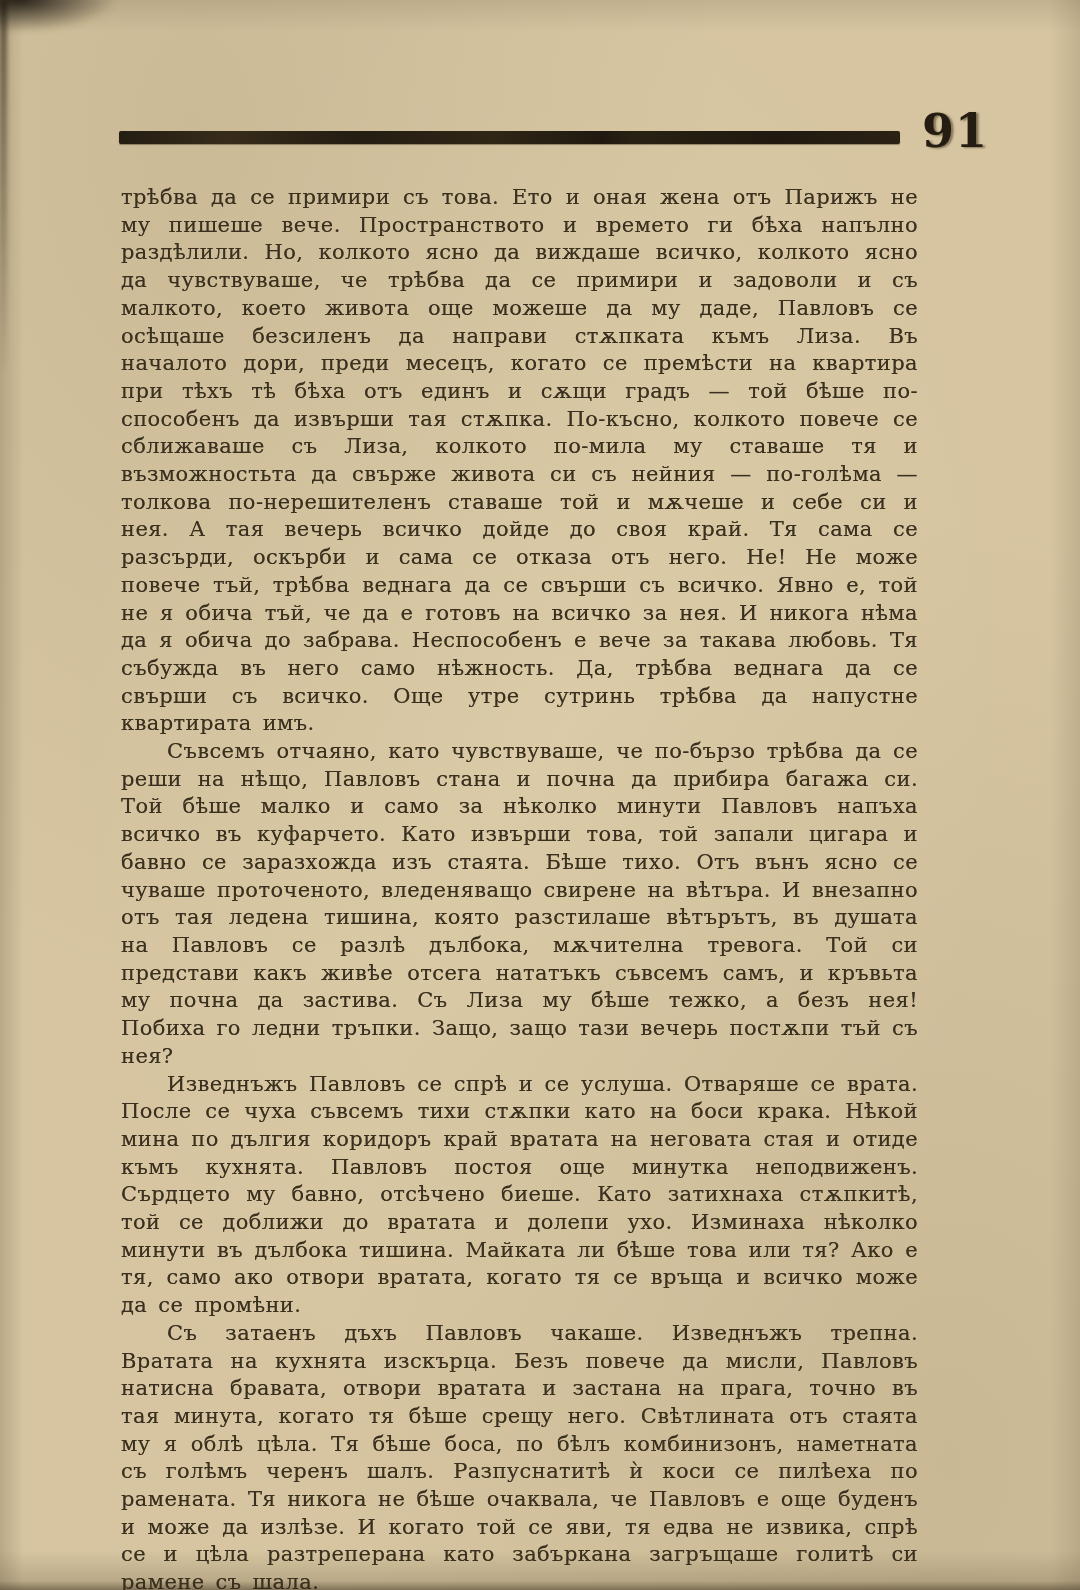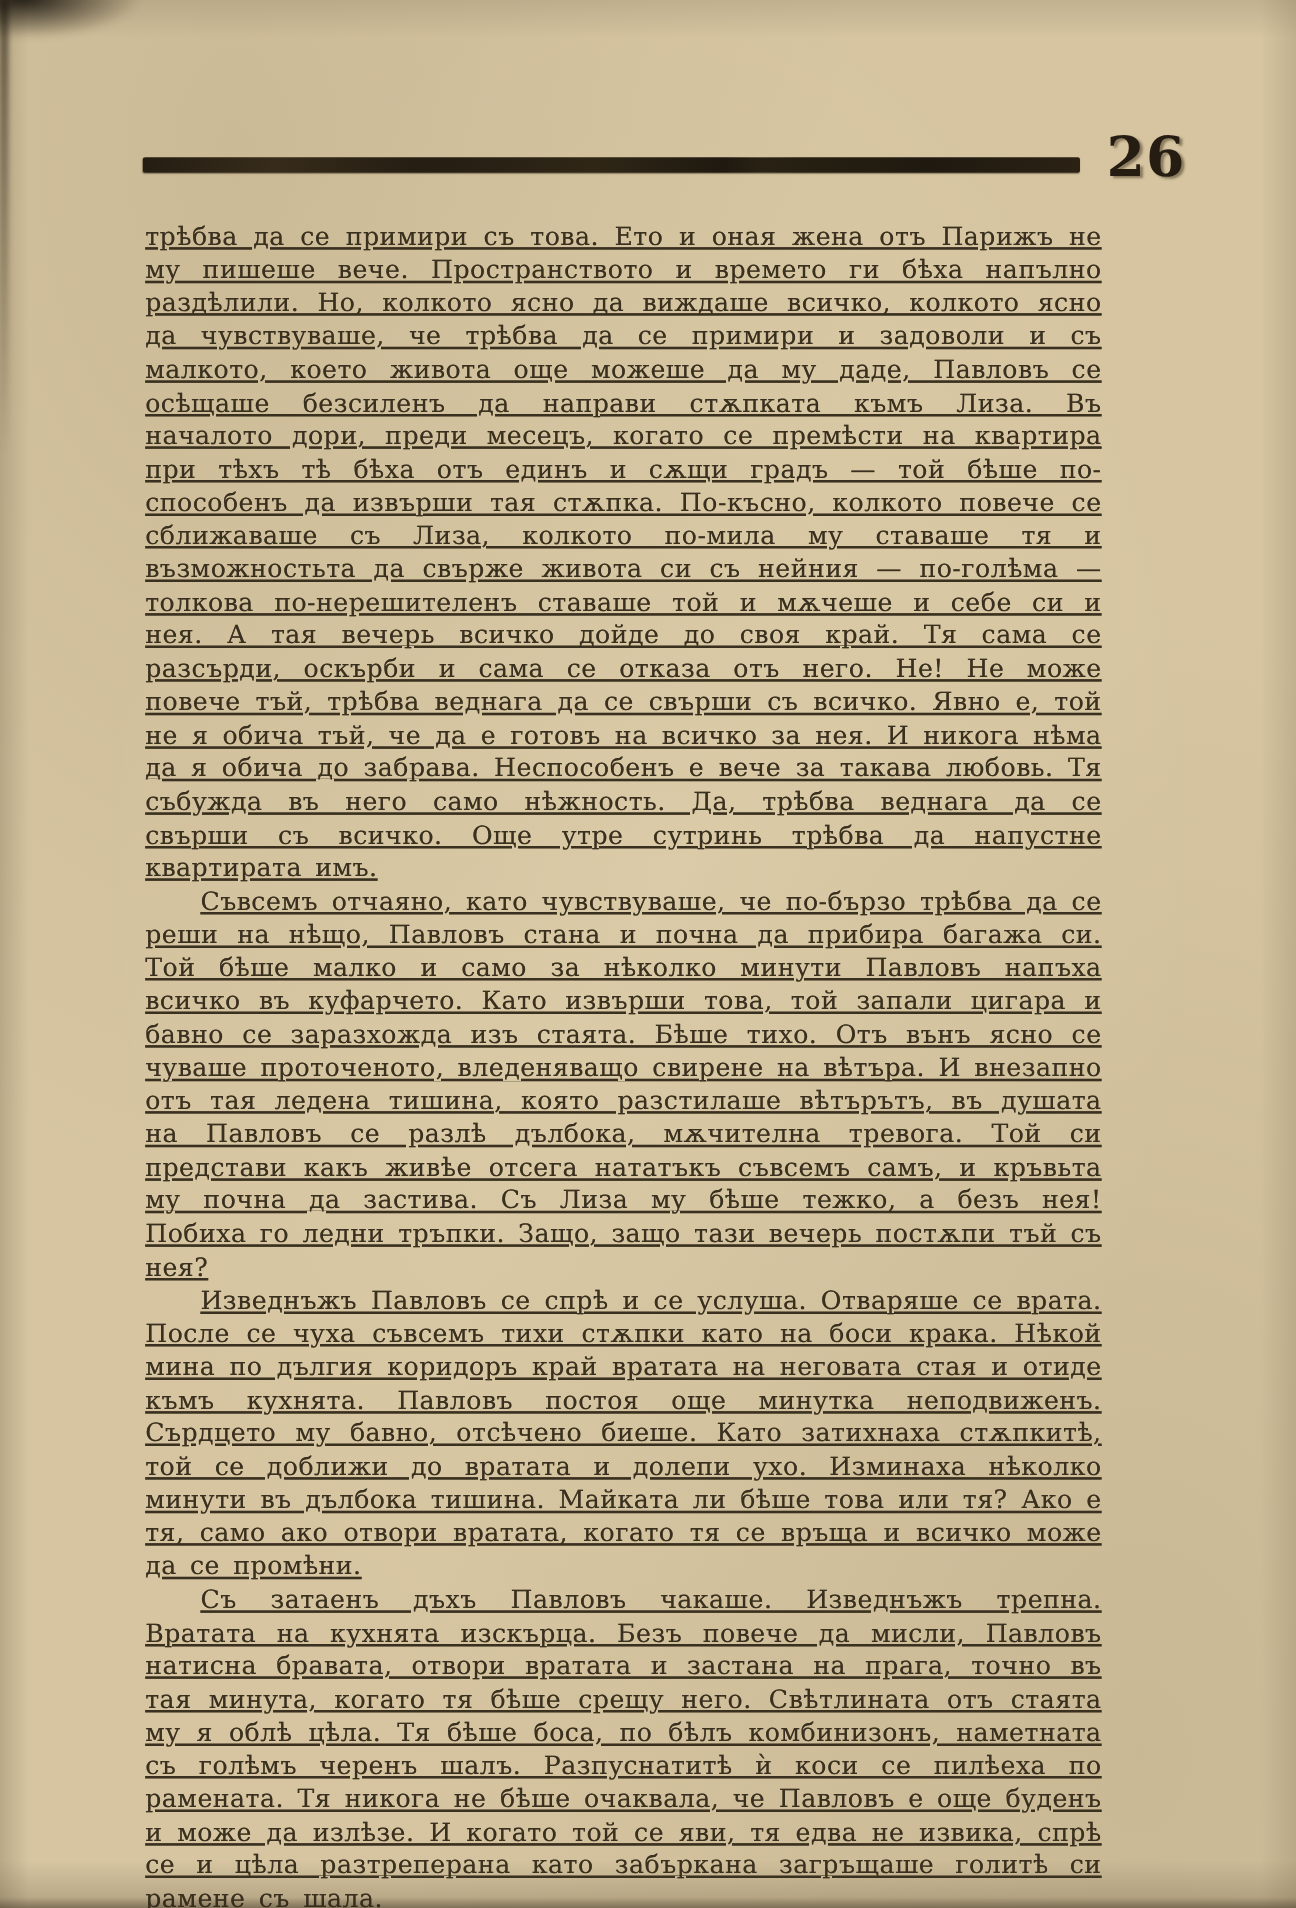--- a/index.html
+++ b/index.html
@@ -74,41 +74,41 @@
     top: 184px;
     width: 797px;
     color: var(--ink, #3a301f);
     font-size: 21px;
     line-height: 27.7px;
     text-align: justify;
     letter-spacing: 0.4px;
     word-spacing: 4px;
     text-shadow: 0 0 0.5px rgba(58,48,31,0.6);
   }
-  .para { margin: 0; text-decoration: underline; }
+  .para { margin: 0; }
   .para.indent { text-indent: 46px; }
   .bottom-edge {
     position: absolute;
     left: 0;
     right: 0;
     bottom: 0;
     height: 9px;
     background: linear-gradient(180deg, rgba(0,0,0,0) 0%, rgba(48,38,22,0.38) 100%);
   }
 </style>
 </head>
 <body>
 
 <div class="paper">
   <div class="corner-mark"></div>
   <div class="edge-smudge-left"></div>
 
   <div class="header-rule"></div>
 
-  <div class="page-number">26</div>
+  <div class="page-number">91</div>
 
   <div class="text-block">
       <p class="para">трѣбва да се примири съ това. Ето и оная жена отъ Парижъ не му пишеше вече. Пространството и времето ги бѣха напълно раздѣлили. Но, колкото ясно да виждаше всичко, колкото ясно да чувствуваше, че трѣбва да се примири и задоволи и съ малкото, което живота още можеше да му даде, Павловъ се осѣщаше безсиленъ да направи стѫпката къмъ Лиза. Въ началото дори, преди месецъ, когато се премѣсти на квартира при тѣхъ тѣ бѣха отъ единъ и сѫщи градъ — той бѣше по-способенъ да извърши тая стѫпка. По-късно, колкото повече се сближаваше съ Лиза, колкото по-мила му ставаше тя и възможностьта да свърже живота си съ нейния — по-голѣма — толкова по-нерешителенъ ставаше той и мѫчеше и себе си и нея. А тая вечерь всичко дойде до своя край. Тя сама се разсърди, оскърби и сама се отказа отъ него. Не! Не може повече тъй, трѣбва веднага да се свърши съ всичко. Явно е, той не я обича тъй, че да е готовъ на всичко за нея. И никога нѣма да я обича до забрава. Неспособенъ е вече за такава любовь. Тя събужда въ него само нѣжность. Да, трѣбва веднага да се свърши съ всичко. Още утре сутринь трѣбва да напустне квартирата имъ.</p>
       <p class="para indent">Съвсемъ отчаяно, като чувствуваше, че по-бързо трѣбва да се реши на нѣщо, Павловъ стана и почна да прибира багажа си. Той бѣше малко и само за нѣколко минути Павловъ напъха всичко въ куфарчето. Като извърши това, той запали цигара и бавно се заразхожда изъ стаята. Бѣше тихо. Отъ вънъ ясно се чуваше проточеното, вледеняващо свирене на вѣтъра. И внезапно отъ тая ледена тишина, която разстилаше вѣтърътъ, въ душата на Павловъ се разлѣ дълбока, мѫчителна тревога. Той си представи какъ живѣе отсега нататъкъ съвсемъ самъ, и кръвьта му почна да застива. Съ Лиза му бѣше тежко, а безъ нея! Побиха го ледни тръпки. Защо, защо тази вечерь постѫпи тъй съ нея?</p>
       <p class="para indent">Изведнъжъ Павловъ се спрѣ и се услуша. Отваряше се врата. После се чуха съвсемъ тихи стѫпки като на боси крака. Нѣкой мина по дългия коридоръ край вратата на неговата стая и отиде къмъ кухнята. Павловъ постоя още минутка неподвиженъ. Сърдцето му бавно, отсѣчено биеше. Като затихнаха стѫпкитѣ, той се доближи до вратата и долепи ухо. Изминаха нѣколко минути въ дълбока тишина. Майката ли бѣше това или тя? Ако е тя, само ако отвори вратата, когато тя се връща и всичко може да се промѣни.</p>
       <p class="para indent">Съ затаенъ дъхъ Павловъ чакаше. Изведнъжъ трепна. Вратата на кухнята изскърца. Безъ повече да мисли, Павловъ натисна бравата, отвори вратата и застана на прага, точно въ тая минута, когато тя бѣше срещу него. Свѣтлината отъ стаята му я облѣ цѣла. Тя бѣше боса, по бѣлъ комбинизонъ, наметната съ голѣмъ черенъ шалъ. Разпуснатитѣ ѝ коси се пилѣеха по рамената. Тя никога не бѣше очаквала, че Павловъ е още буденъ и може да излѣзе. И когато той се яви, тя едва не извика, спрѣ се и цѣла разтреперана като забъркана загръщаше голитѣ си рамене съ шала.</p>
     </div>
 
   <div class="bottom-edge"></div>
 </div>

